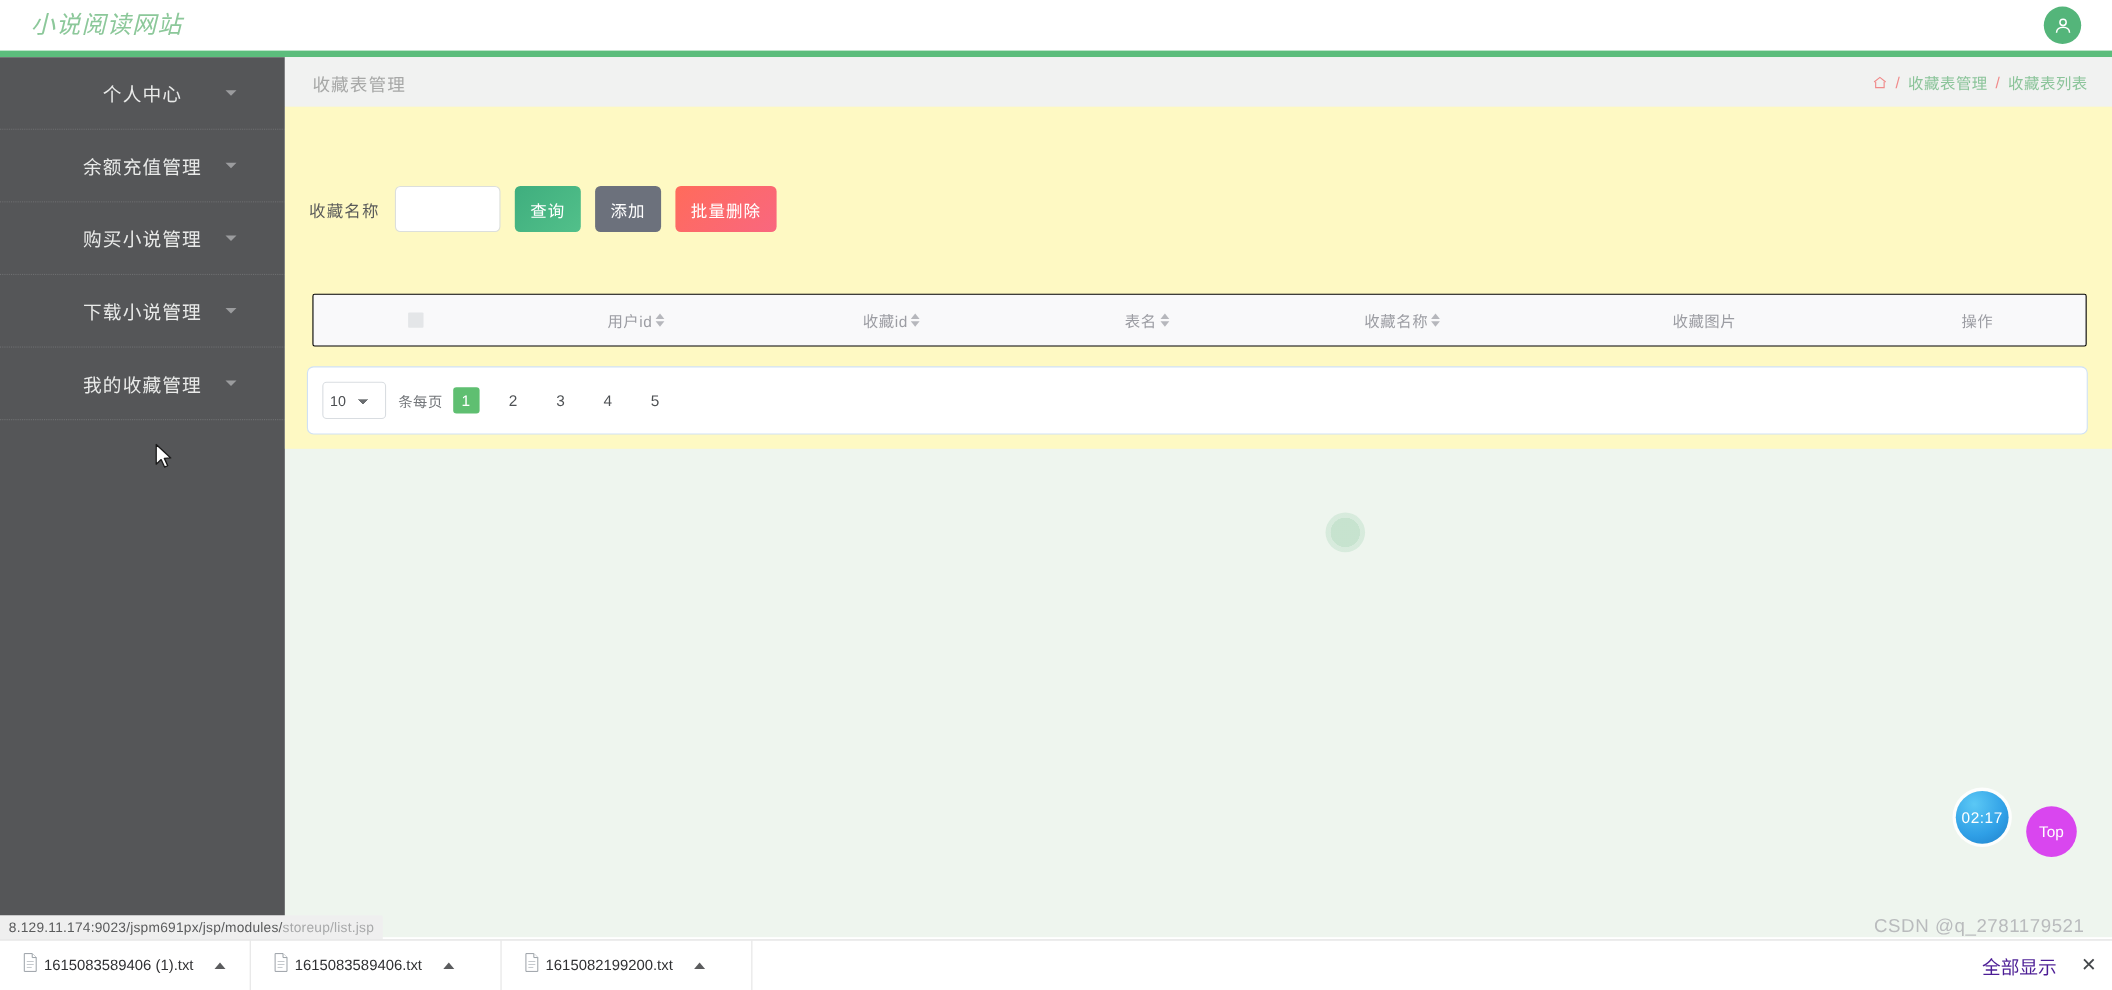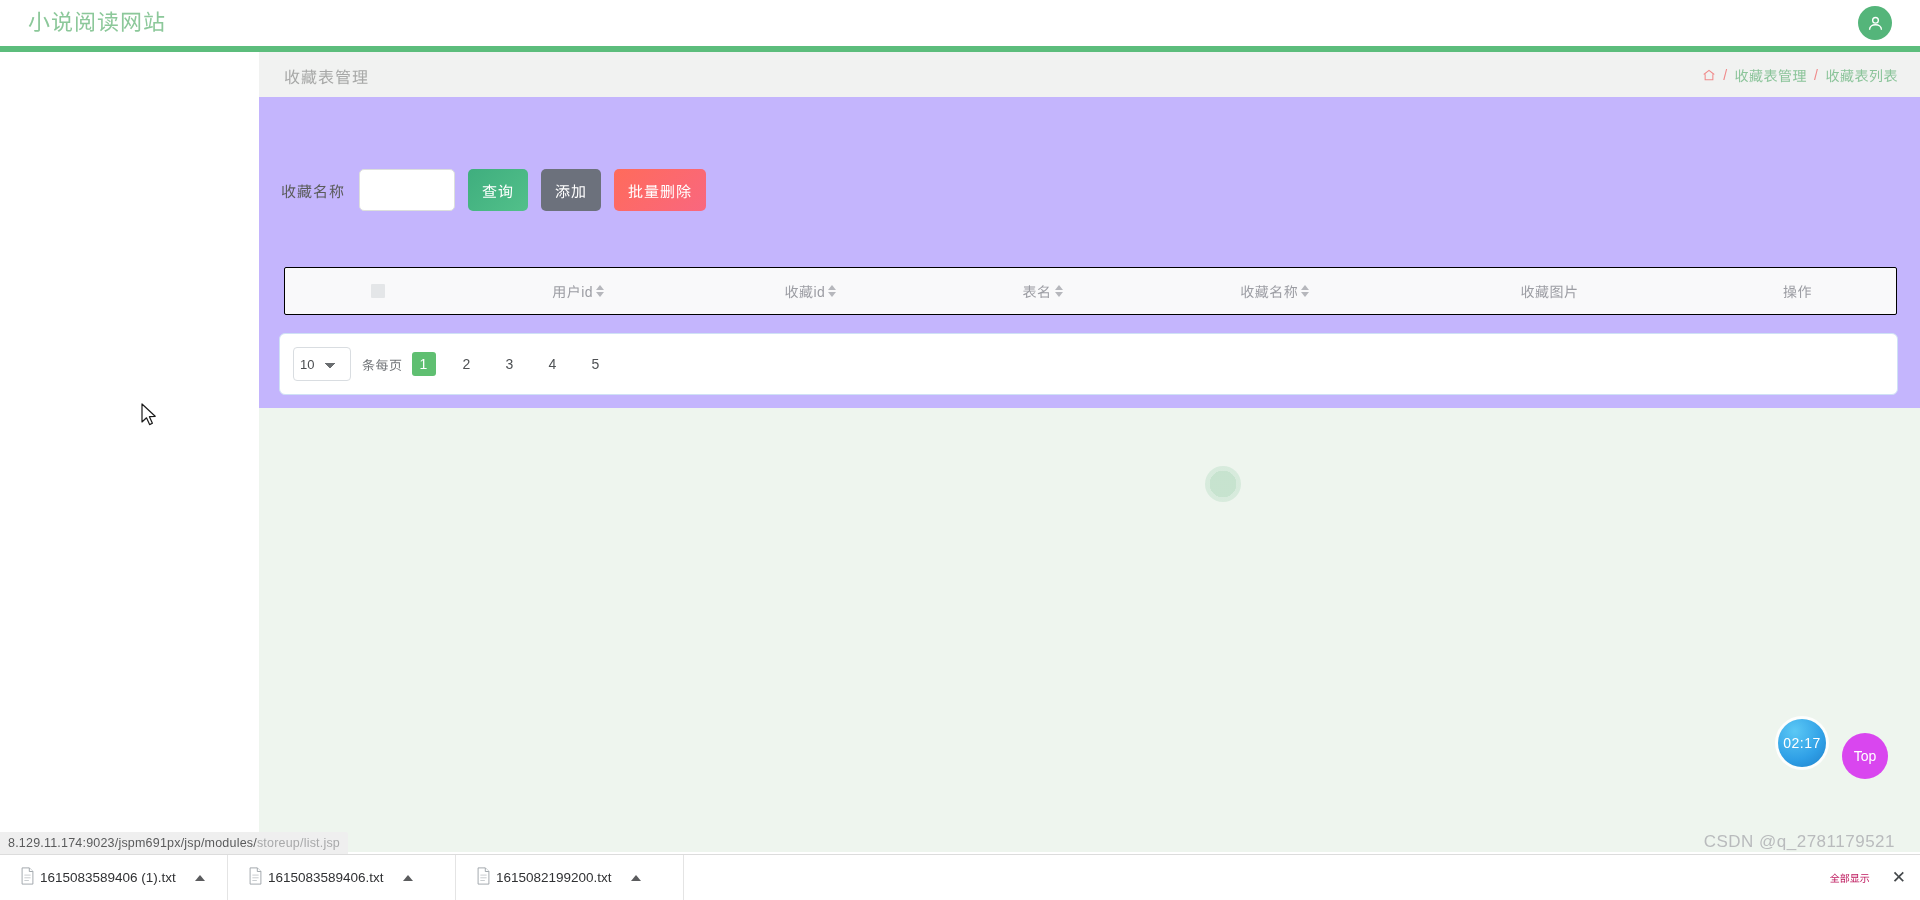--- a/index.html
+++ b/index.html
@@ -16,20 +16,21 @@
     width: 1920px; height: 900px;
     background: #ffffff;
   }
 
   
   .topbar {
     position: absolute; top: 0; left: 0;
     width: 1920px; height: 52px;
     background: #ffffff;
     border-bottom: 6px solid #5cbd7c;
+    font-style: italic;
   }
   .brand {
     position: absolute; left: 28px; top: 8px;
     font-size: 22px;
     color: #8cc89a;
     letter-spacing: 1px;
     line-height: 30px;
     white-space: nowrap;
   }
   .avatar {
@@ -87,21 +88,21 @@
     display: flex; align-items: center; gap: 7px;
     letter-spacing: .5px;
   }
   .breadcrumb .sep { color: #f08a8a; }
   .breadcrumb .crumb { color: #8bc49a; cursor: pointer; }
   .home-ico { display: block; }
 
   .white-panel {
     position: absolute; top: 45px; left: 0;
     width: 1661px; height: 311px;
-    background: #c4b5fd;
+    background: #fef9c3;
   }
 
   
   .searchbar {
     position: absolute; left: 22px; top: 72px;
     display: flex; align-items: center; gap: 0;
   }
   .search-label {
     font-size: 15px; color: #5b5c5b;
     margin-right: 14px;
@@ -278,21 +279,21 @@
     width: 0; height: 0;
     border-left: 5px solid transparent;
     border-right: 5px solid transparent;
     border-bottom: 6px solid #5b5c5e;
     margin-left: 14px;
   }
   .shelf-right {
     position: absolute; right: 14px;
     display: flex; align-items: center; gap: 22px;
   }
-  .show-all { font-size: 10px; color: #be185d; cursor: pointer; }
+  .show-all { font-size: 17px; color: #4c1d95; cursor: pointer; }
   .shelf-close { font-size: 17px; color: #44484b; cursor: pointer; line-height: 1; }
 
   
   .watermark {
     position: absolute; right: 25px; bottom: 48px;
     font-size: 17px;
     color: #b9bbbd;
     letter-spacing: .5px;
     white-space: nowrap;
   }
@@ -310,20 +311,42 @@
     <div class="avatar">
       <span>
         <svg width="19" height="19" viewBox="0 0 24 24" fill="none" stroke="#ffffff" stroke-width="1.7">
           <circle cx="12" cy="8" r="3.6"></circle>
           <path d="M4.5 20c0-4.1 3.4-6.4 7.5-6.4s7.5 2.3 7.5 6.4"></path>
         </svg>
       </span>
     </div>
   </div>
 
+  <nav class="sidebar">
+    <div class="side-item">
+      <span>个人中心</span>
+      <span class="caret"></span>
+    </div>
+    <div class="side-item">
+      <span>余额充值管理</span>
+      <span class="caret"></span>
+    </div>
+    <div class="side-item">
+      <span>购买小说管理</span>
+      <span class="caret"></span>
+    </div>
+    <div class="side-item">
+      <span>下载小说管理</span>
+      <span class="caret"></span>
+    </div>
+    <div class="side-item">
+      <span>我的收藏管理</span>
+      <span class="caret"></span>
+    </div>
+  </nav>
 
   <main class="main">
 
     <div class="page-head">
       <div class="page-title">收藏表管理</div>
       <div class="breadcrumb">
         <span>
           <svg class="home-ico" width="14" height="14" viewBox="0 0 24 24" fill="none" stroke="#f08a8a" stroke-width="1.8">
             <path d="M3 11.2 12 4l9 7.2"></path>
             <path d="M5.4 10.8V20h13.2v-9.2"></path>

